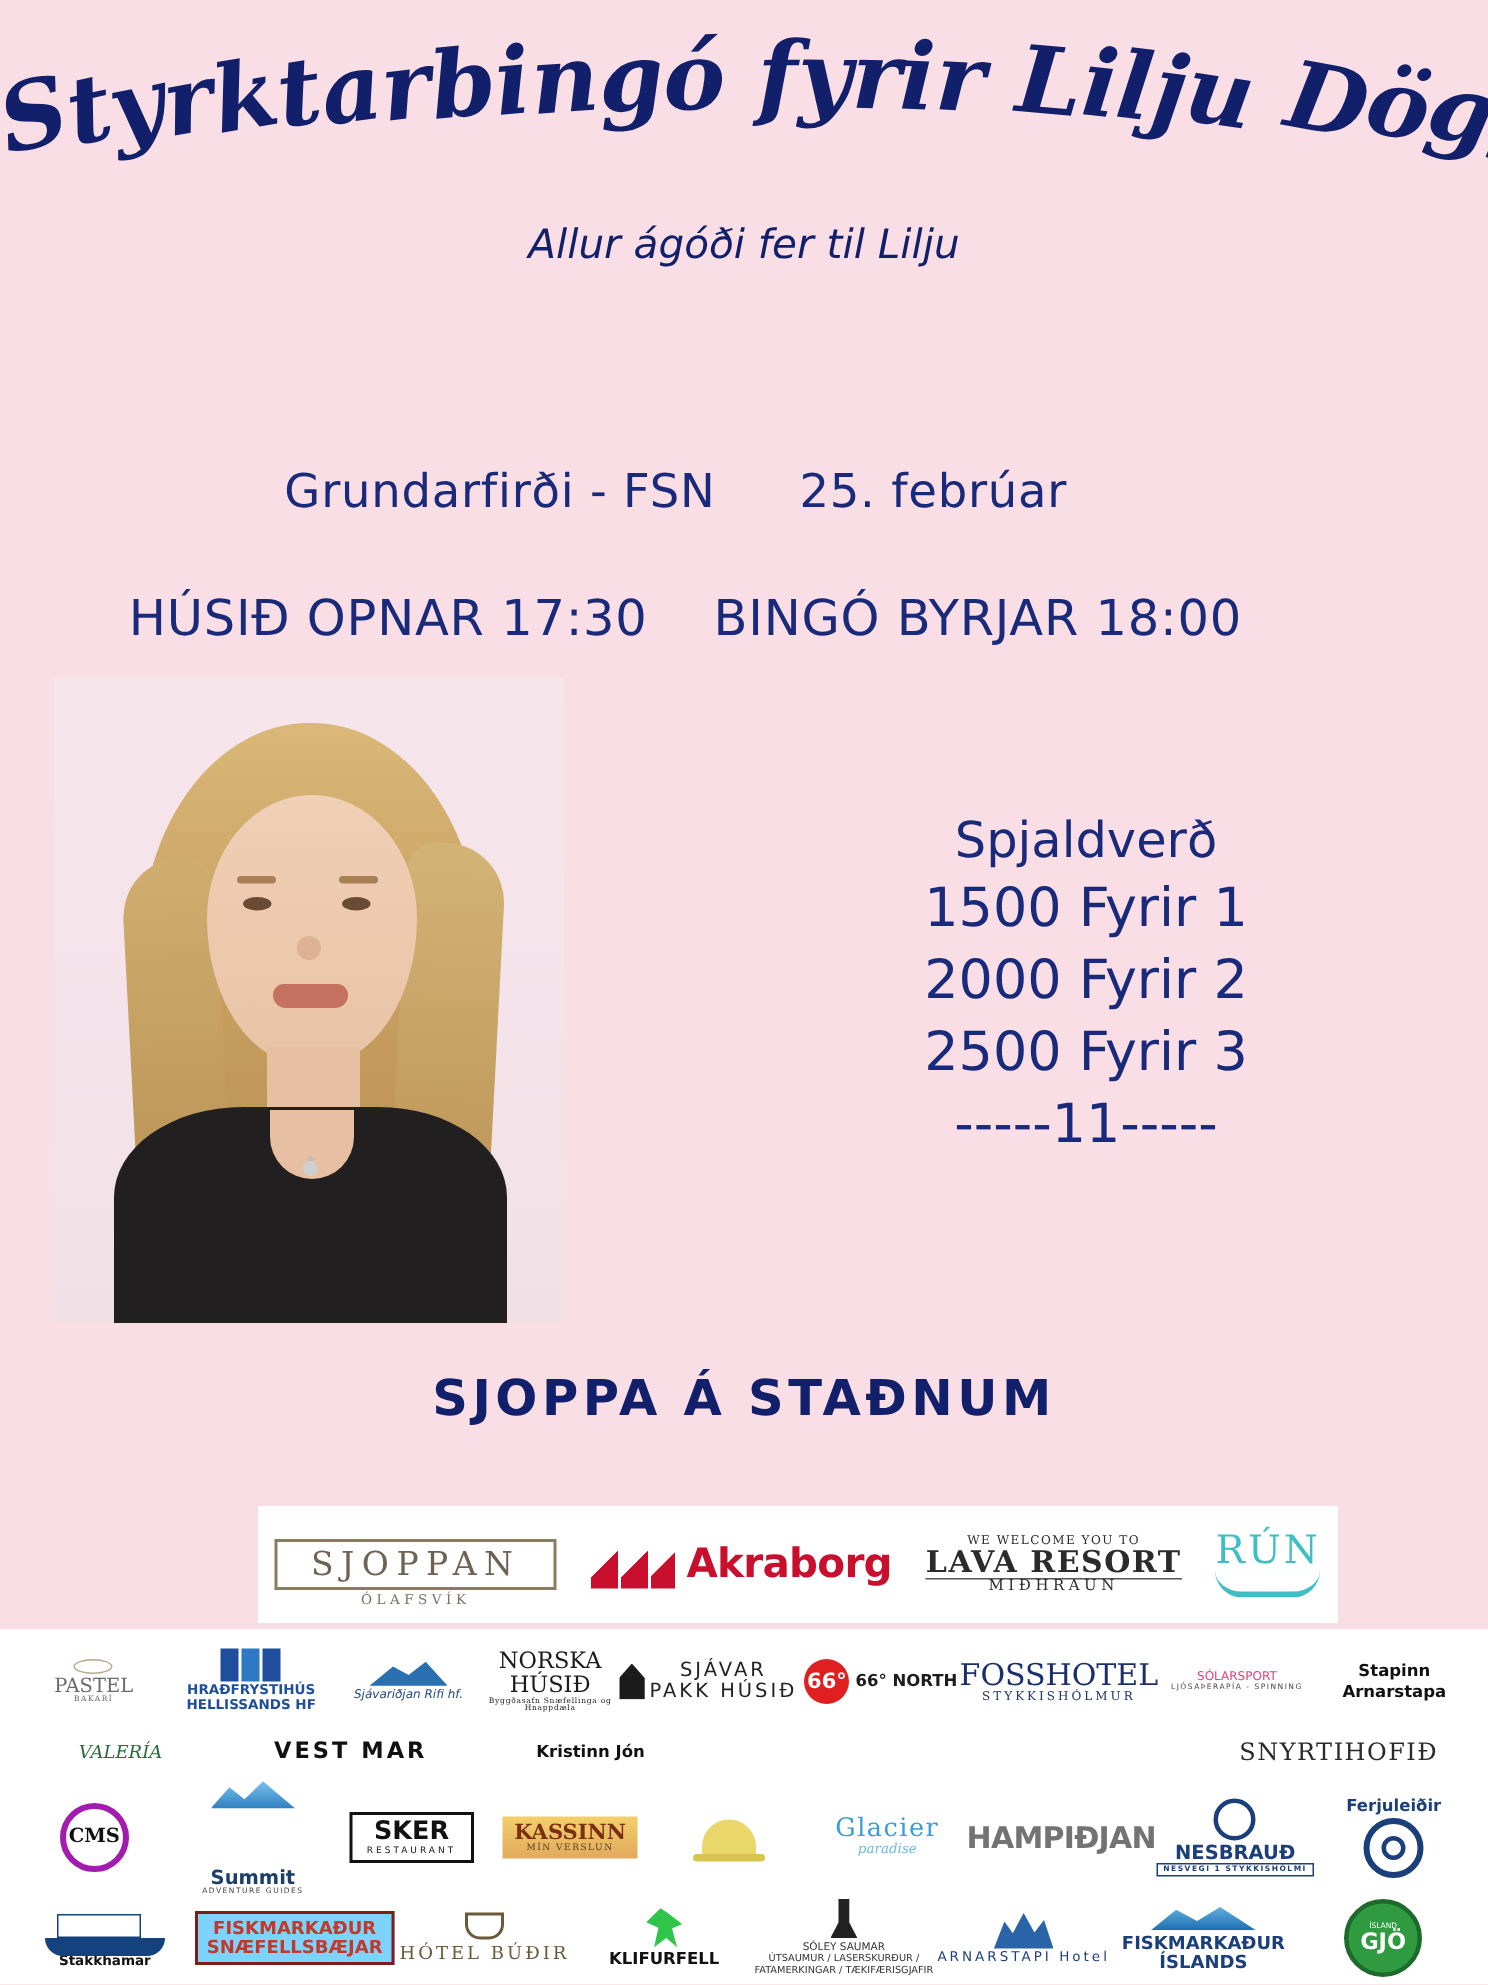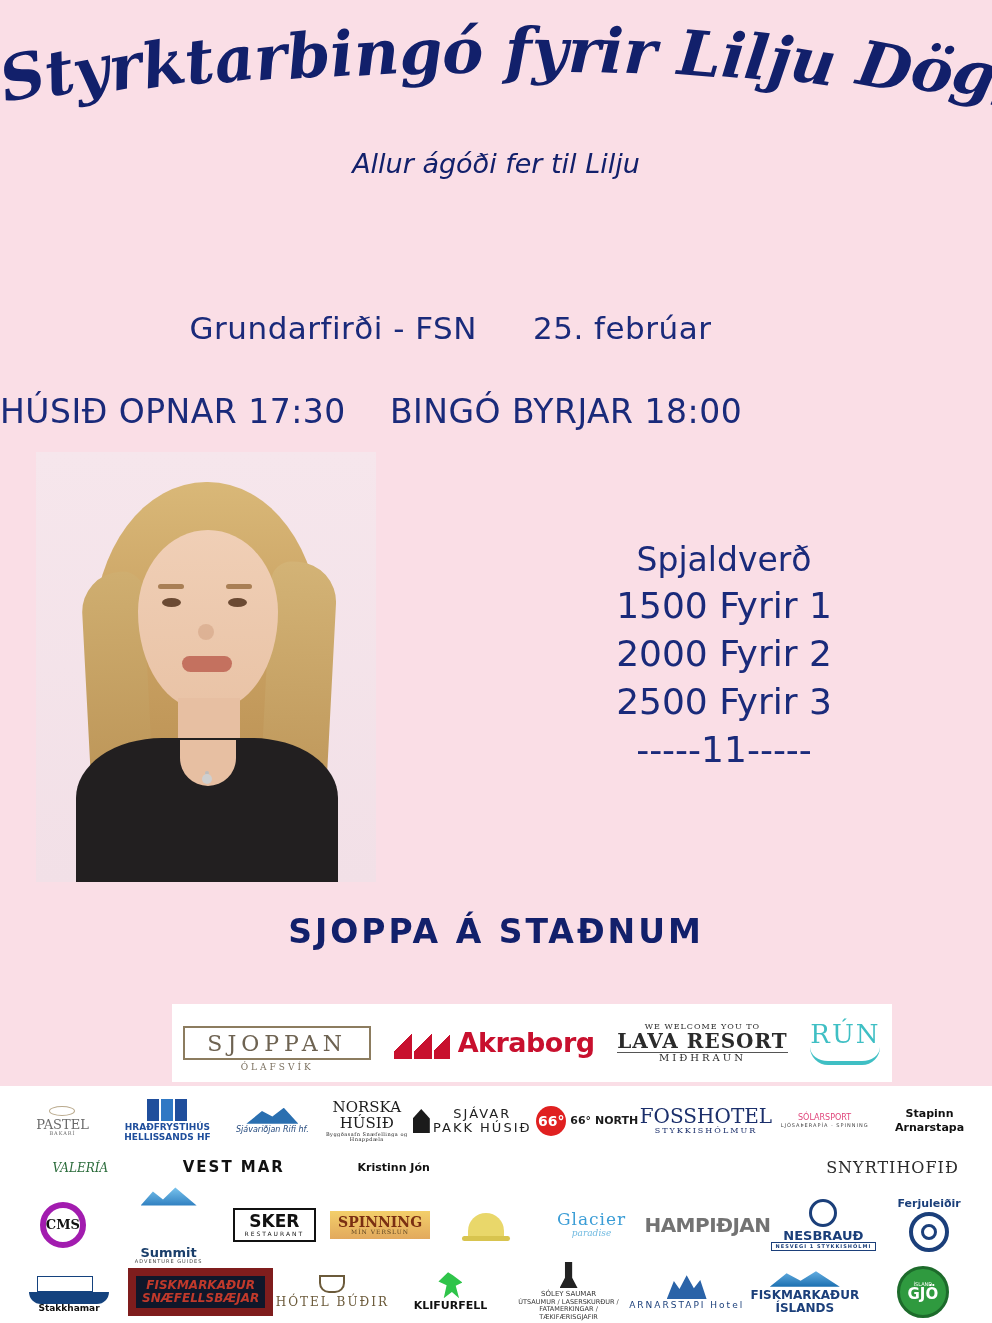--- a/index.html
+++ b/index.html
@@ -63,21 +63,21 @@
     font-size: 31px;
     color: #1a2a7a;
     letter-spacing: 0.5px;
   }
   .info-line1 .gap { display: inline-block; width: 56px; }
   .info-line2 {
     position: absolute;
     top: 392px;
     left: 0;
     width: 828px;
-    text-align: left;
+    text-align: right;
     font-size: 33px;
     color: #1a2a7a;
     letter-spacing: 0.5px;
   }
   .info-line2 .gap { display: inline-block; width: 44px; }
 
   
   .photo {
     position: absolute;
     left: 36px;
@@ -343,21 +343,21 @@
   .solarsport .sub { font-size:5px; color:#444; letter-spacing:1px; }
 
   .stapinn { font-size:11px; font-weight:bold; color:#111; line-height:1.25; }
 
   .snyrti { font-family:"DejaVu Serif", serif; font-size:16px; color:#2b2b2b; letter-spacing:1px; }
 
   .vestmar { display:flex; align-items:center; gap:5px; font-size:15px; font-weight:bold; color:#111; letter-spacing:2px;}
 
   .kristinn { font-size:11px; font-weight:bold; color:#111; }
 
-  .cms { width:46px;height:46px;border-radius:50%;border:6px solid #a21caf;display:flex;align-items:center;justify-content:center;font-family:"DejaVu Serif", serif;font-size:13px;font-weight:bold;color:#111;}
+  .cms { width:46px;height:46px;border-radius:50%;border:4px solid #a21caf;display:flex;align-items:center;justify-content:center;font-family:"DejaVu Serif", serif;font-size:13px;font-weight:bold;color:#111;}
 
   .summit .m { width:56px;height:20px;background:linear-gradient(#7ec8f0,#2f7fc0); clip-path: polygon(0 100%, 22% 30%, 40% 70%, 62% 10%, 100% 100%); margin:0 auto;}
   .summit .w { font-size:13px; font-weight:bold; color:#1b3f6b;margin-top:40px; }
   .summit .sub { font-size:5px; letter-spacing:1px; color:#444; }
 
   .sker { border:2px solid #111; padding:3px 10px; font-size:17px; font-weight:bold; color:#111; }
   .sker .sub { font-size:6px; letter-spacing:2px; font-weight:normal; }
 
   .kassinn { background:linear-gradient(#f3cf6a,#e2a95d); padding:4px 8px; font-family:"DejaVu Serif", serif; }
   .kassinn .w { font-size:14px; color:#7a2f12; font-weight:bold; }
@@ -378,21 +378,21 @@
 
   .ferju { font-size:11px; font-weight:bold; color:#1b3f7a; }
   .ferju .wheel { width:40px;height:40px;border-radius:50%;border:4px solid #1b3f7a; margin:2px auto 0; position:relative;}
   .ferju .wheel:before{content:"";position:absolute;inset:8px;border-radius:50%;border:3px solid #1b3f7a;}
 
   .ship { width:80px;height:34px;position:relative;}
   .ship .hull{position:absolute;bottom:0;left:0;width:80px;height:12px;background:#14427e;border-radius:0 0 14px 14px;}
   .ship .deck{position:absolute;bottom:12px;left:8px;width:56px;height:16px;background:#fff;border:1px solid #14427e;}
   .stakkhamar { font-size:9px; font-weight:bold; color:#111; }
 
-  .fiskmark1 { background:#0f172a; border:8px solid #7f1d1d; padding:3px 6px;font-style:italic; }
+  .fiskmark1 { background:#7dd3fc; border:2px solid #7f1d1d; padding:3px 6px; }
   .fiskmark1 .w { font-size:12px; font-weight:bold; color:#c0392b; }
 
   .hotelbudir { font-family:"DejaVu Serif", serif; font-size:12px; color:#6b5a3a; letter-spacing:2px; }
   .hotelbudir .cup { width:26px;height:18px;border:2px solid #6b5a3a;border-radius:0 0 10px 10px;margin:0 auto 3px; }
 
   .klifurfell { font-size:11px; font-weight:bold; color:#111; }
   .klifurfell .man { width:24px;height:26px;background:#2fc44a; clip-path: polygon(40% 0,60% 12%,100% 40%,72% 52%,86% 100%,56% 76%,22% 100%,34% 50%,0 36%); margin:0 auto 2px;}
 
   .soley { font-size:7px; color:#333; line-height:1.2; }
   .soley .laser { width:18px;height:26px;background:#222; clip-path: polygon(30% 0,70% 0,70% 60%,100% 100%,0 100%,30% 60%); margin:0 auto 2px;}
@@ -567,21 +567,21 @@
       </div>
     </div>
     <div class="cell">
       <div class="logo sker">
         <div>SKER</div>
         <div class="sub">RESTAURANT</div>
       </div>
     </div>
     <div class="cell">
       <div class="logo kassinn">
-        <div class="w">SPINNING</div>
+        <div class="w">KASSINN</div>
         <div class="sub">MÍN VERSLUN</div>
       </div>
     </div>
     <div class="cell">
       <div class="bell"></div>
     </div>
     <div class="cell">
       <div class="logo glacier">
         <div class="w">Glacier</div>
         <div class="sub">paradise</div>

